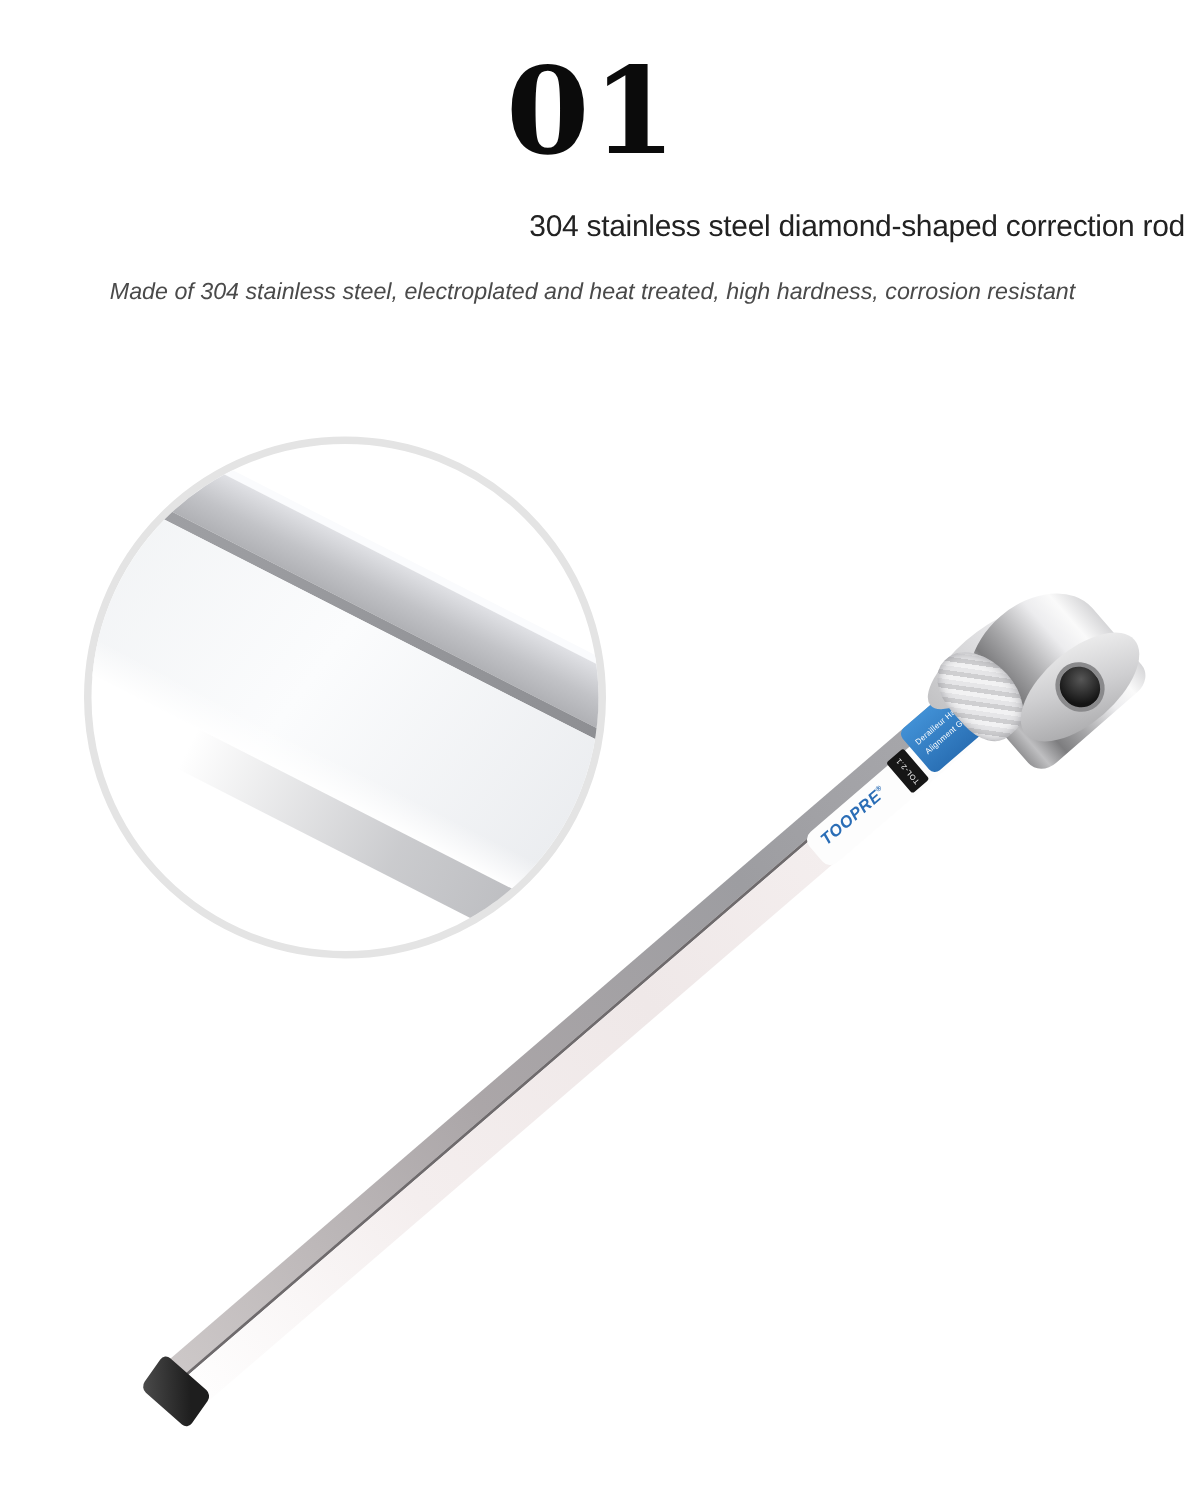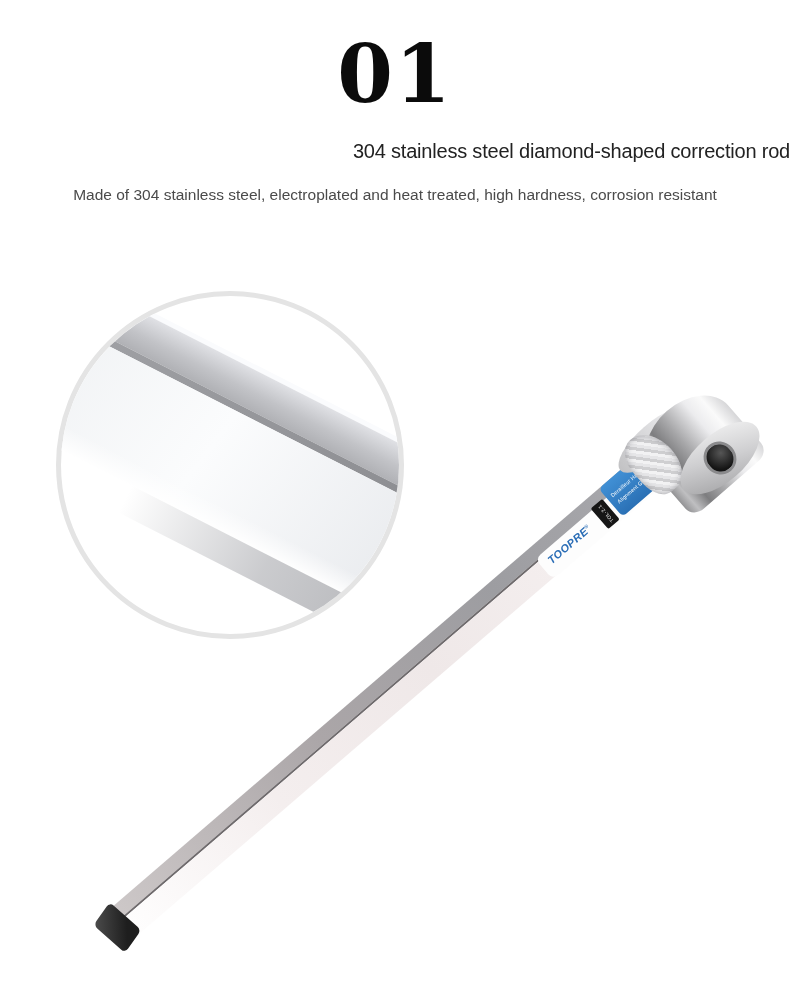--- a/index.html
+++ b/index.html
@@ -12,21 +12,21 @@
     position:absolute;left:0;top:34px;width:790px;text-align:center;
     font-family:"DejaVu Serif",serif;font-weight:700;font-size:80px;line-height:1;
     color:#0b0b0b;letter-spacing:2px;
   }
   .sec-title{
     position:absolute;left:0;top:140px;width:790px;text-align:right;
     font-size:20px;font-weight:500;color:#222222;letter-spacing:-0.2px;
   }
   .sec-subtitle{
     position:absolute;left:0;top:186px;width:790px;text-align:center;
-    font-size:15.5px;font-weight:400;color:#4a4a4a;
+    font-size:15.5px;font-weight:400;color:#4a4a4a;font-style:italic;
   }
   
   .photo{position:absolute;left:0;top:0;width:790px;height:1000px;}
 
   
   .zoom-circle{
     position:absolute;left:56px;top:291px;width:348px;height:348px;
     border:5px solid #e4e4e4;border-radius:50%;box-sizing:border-box;
     background:#ffffff;overflow:hidden;
   }

